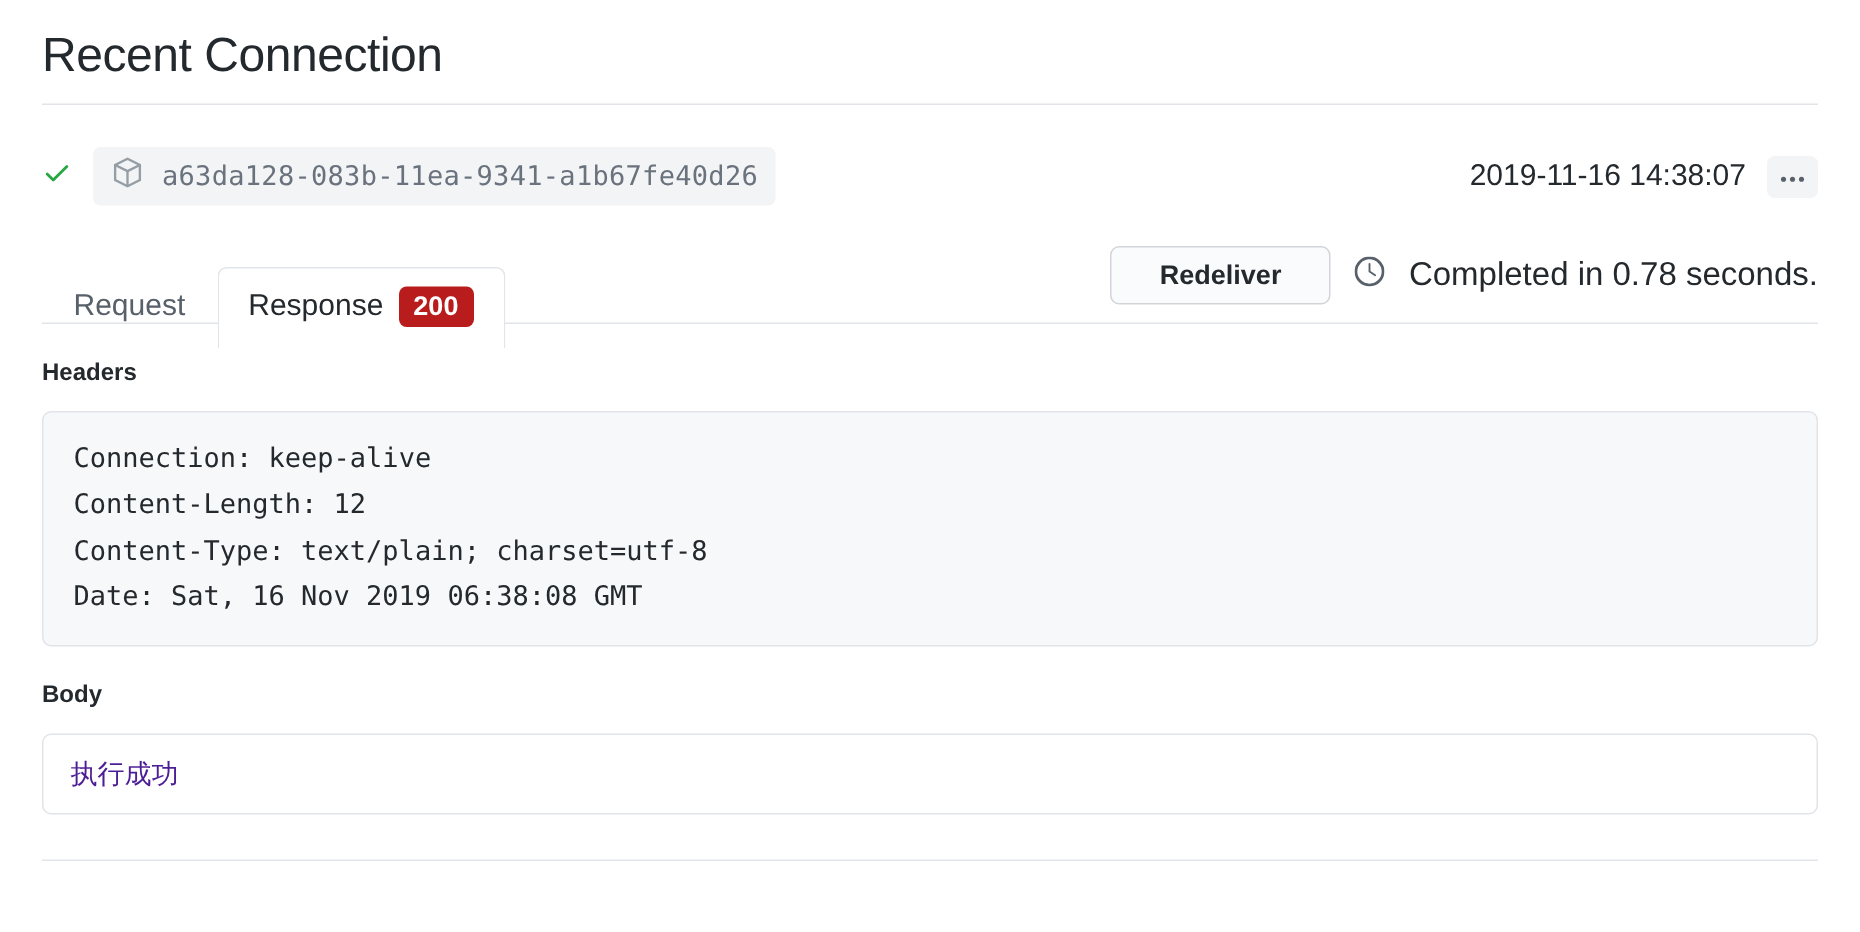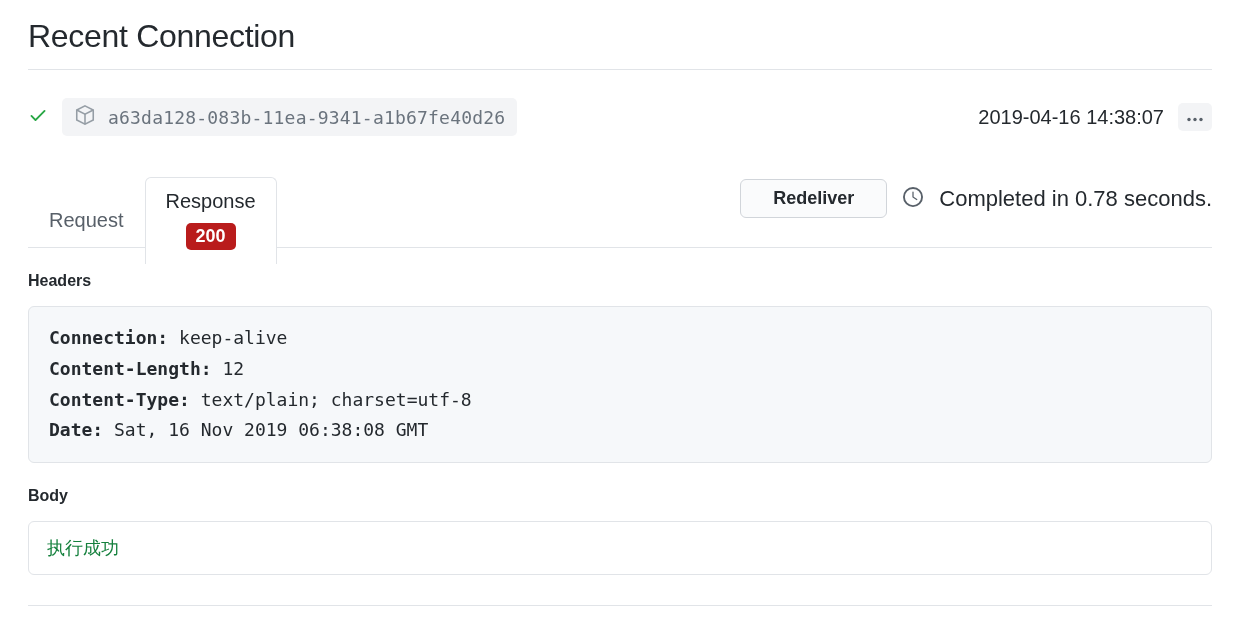--- a/index.html
+++ b/index.html
@@ -77,21 +77,20 @@
       gap: 10px;
       position: relative;
       top: 17px;
       justify-content: flex-end;
     }
     .tab.active {
       color: #24292e;
       background: #fff;
       border-color: #e1e4e8;
       border-radius: 6px 6px 0 0;
-      flex-direction: column;
     }
     .badge-200 {
       display: inline-block;
       background: #b91c1c;
       color: #fff;
       font-size: 18px;
       font-weight: 600;
       padding: 2px 10px;
       border-radius: 5px;
       line-height: 1.3;
@@ -126,28 +125,28 @@
       border: 1px solid #e1e4e8;
       border-radius: 6px;
       padding: 16px 20px;
       font-family: SFMono-Regular, Menlo, Consolas, monospace;
       font-size: 18px;
       line-height: 1.7;
       color: #24292e;
       white-space: pre;
       overflow-x: auto;
     }
-    .code-box .k { font-weight: 700; }
+    .code-box .k { font-weight: 400; }
     .body-box {
       background: #fff;
       border: 1px solid #e1e4e8;
       border-radius: 6px;
       padding: 14px 18px;
       font-size: 18px;
-      color: #15803d;
+      color: #4c1d95;
     }
     hr.bottom {
       margin-top: 30px;
       border: none;
       border-top: 1px solid #e1e4e8;
     }
   </style>
 </head>
 <body>
 
@@ -163,21 +162,21 @@
     <span class="package-icon">
       <svg width="22" height="22" viewBox="0 0 24 24" fill="none" stroke="currentColor" stroke-width="1.7">
           <path d="M12 2 L21 6.5 L21 17.5 L12 22 L3 17.5 L3 6.5 Z"></path>
           <path d="M3 6.5 L12 11 L21 6.5"></path>
           <path d="M12 11 L12 22"></path>
         </svg>
     </span>
     <span class="delivery-id">a63da128-083b-11ea-9341-a1b67fe40d26</span>
   </span>
   <div class="delivery-right">
-    <span class="timestamp">2019-04-16 14:38:07</span>
+    <span class="timestamp">2019-11-16 14:38:07</span>
     <button class="kebab-btn">
       <span>
         <svg width="16" height="5" viewBox="0 0 16 4" fill="currentColor">
             <circle cx="2" cy="2" r="1.7"></circle>
             <circle cx="8" cy="2" r="1.7"></circle>
             <circle cx="14" cy="2" r="1.7"></circle>
           </svg>
       </span>
     </button>
   </div>

